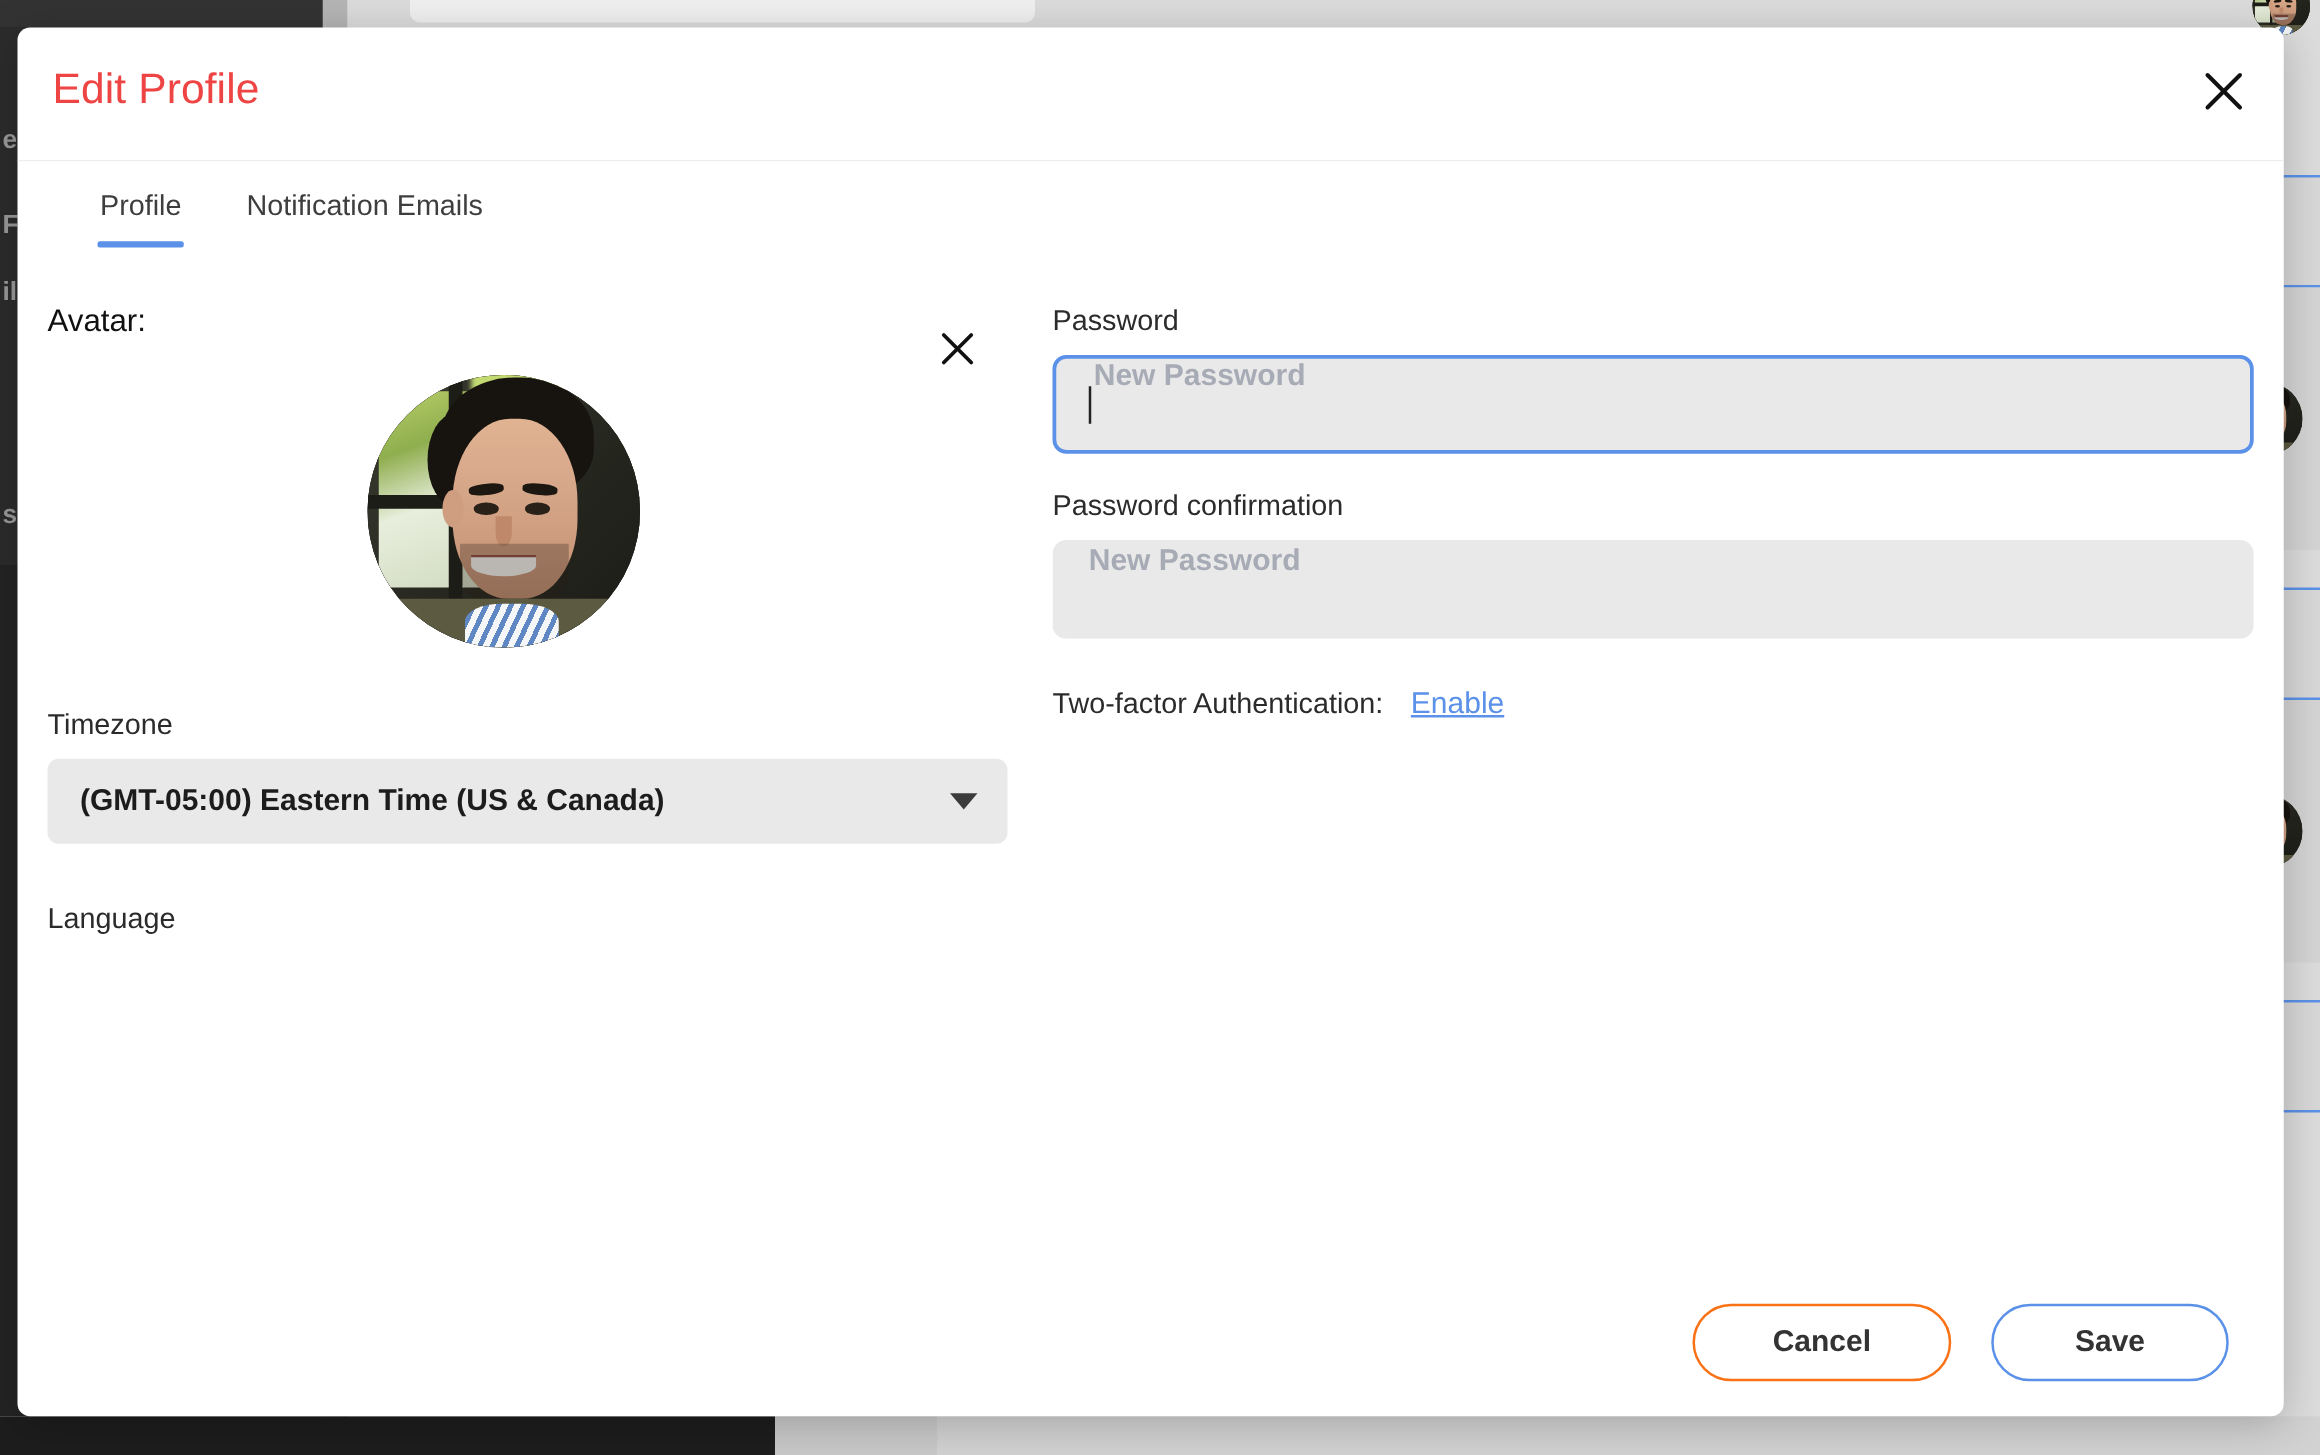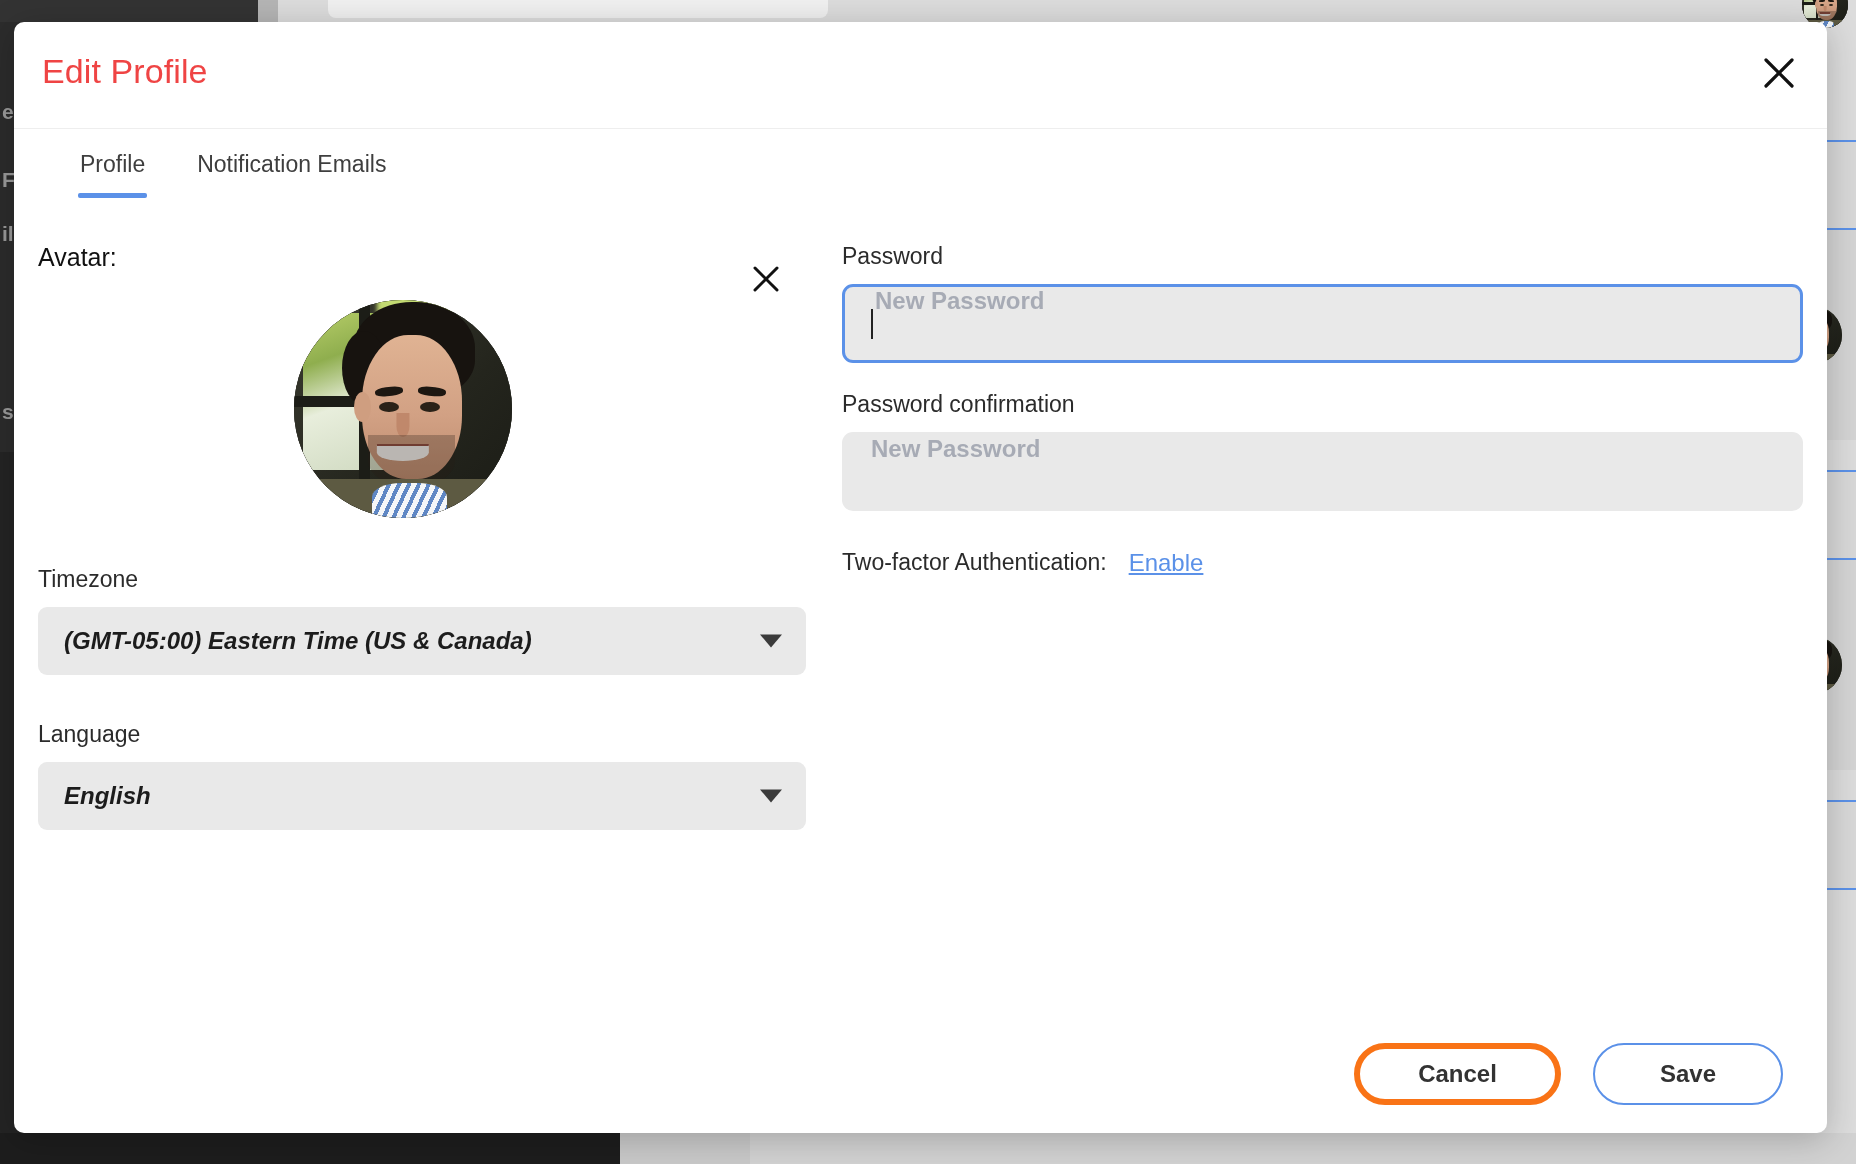--- a/index.html
+++ b/index.html
@@ -242,21 +242,21 @@
     display: flex; align-items: center;
     padding: 0 52px 0 26px;
     cursor: pointer;
     width: 100%;
   }
   .select-value {
     font-size: 24px;
     font-weight: 700;
     color: #1c1c1c;
     white-space: nowrap;
-    overflow: hidden; text-overflow: ellipsis; font-style: italic;
+    overflow: hidden; text-overflow: ellipsis;
   }
   .select-caret {
     position: absolute; right: 24px; top: 50%;
     transform: translateY(-50%);
     width: 0; height: 0;
     border-left: 11px solid transparent;
     border-right: 11px solid transparent;
     border-top: 13px solid #3b3b3b;
   }
 
@@ -312,21 +312,21 @@
     min-width: 207px;
     border-radius: 31px;
     display: flex; align-items: center; justify-content: center;
     font-size: 24px;
     font-weight: 700;
     color: #333333;
     background: #ffffff;
     cursor: pointer;
     font-family: inherit;
   }
-  .btn-cancel { border: 6px solid #f97316; }
+  .btn-cancel { border: 2px solid #f97316; }
   .btn-save   { border: 2px solid #5b91e8; min-width: 190px; }
 
   .right-pad { padding-left: 36px; }
 </style>
 </head>
 <body>
 
 <div id="app-background">
 
   <div class="bg-content">
@@ -494,24 +494,20 @@
       <div class="select-group">
         <span class="field-label">Timezone</span>
         <div class="select-box">
           <span class="select-value">(GMT-05:00) Eastern Time (US &amp; Canada)</span>
           <span class="select-caret"></span>
         </div>
       </div>
 
       <div class="select-group">
         <span class="field-label">Language</span>
-        <div class="select-box">
-          <span class="select-value">English</span>
-          <span class="select-caret"></span>
-        </div>
       </div>
     </div>
 
     <div class="col-right right-pad">
       <span class="field-label">Password</span>
       <div class="pw-input focused">
         <span class="caret"></span>
         <span class="ph">New Password</span>
       </div>
 

